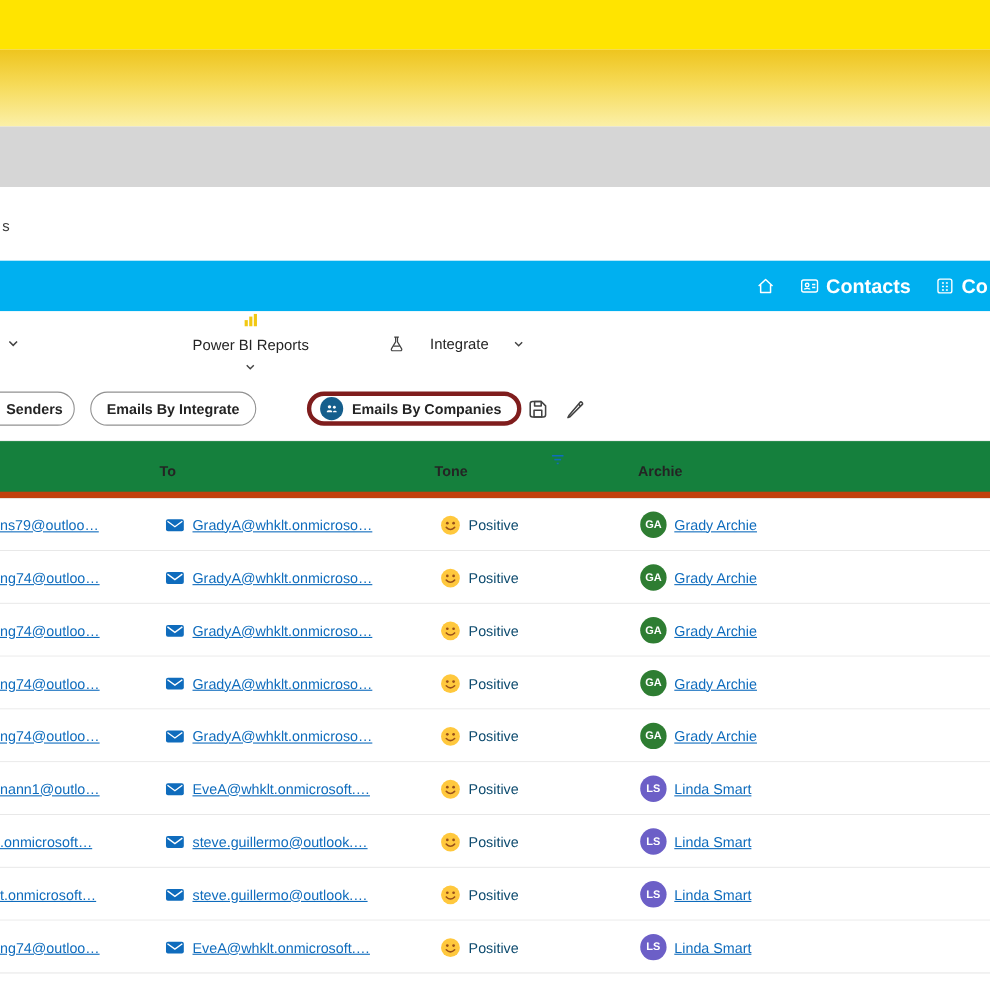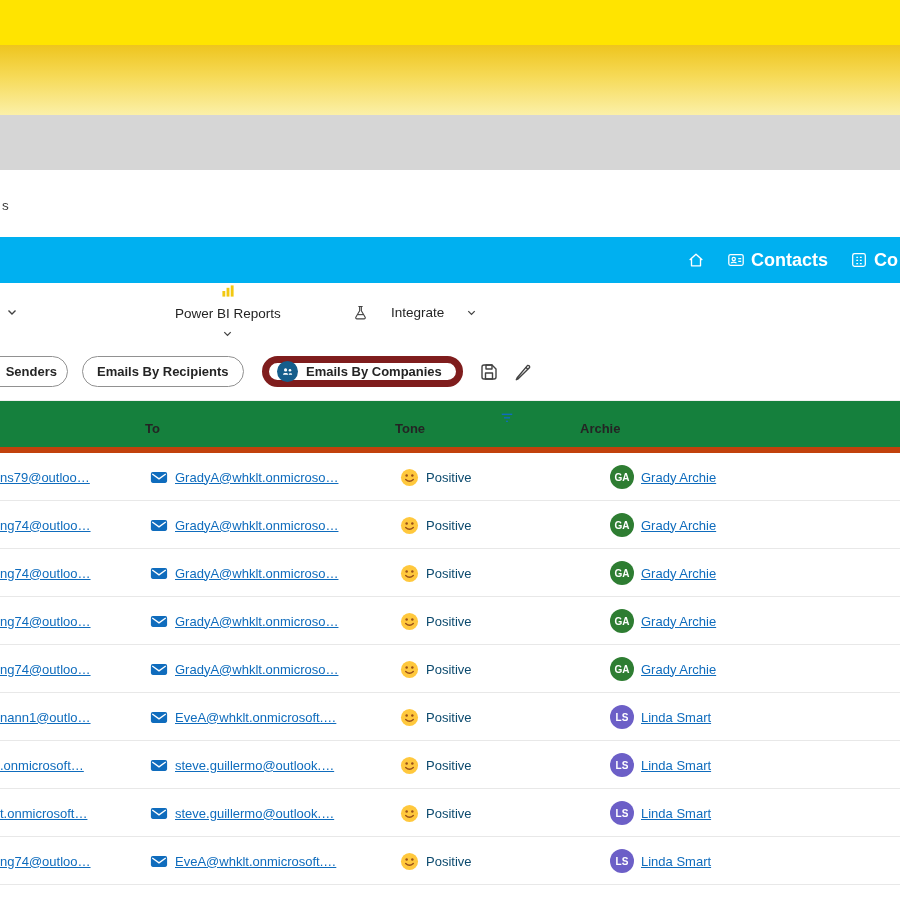--- a/index.html
+++ b/index.html
@@ -28,21 +28,21 @@
   .toolbar { top:283px; left:0; right:0; height:58px; background:#fff; }
   .tb-group { position:absolute; top:0; height:58px; display:flex; align-items:center; gap:7px; font-size:13.5px; color:#242424; cursor:pointer; }
   .tb-group svg { display:block; }
 
   
   .pill { position:absolute; top:356px; height:31px; display:flex; align-items:center; gap:8px;
           background:#fff; border:1px solid #919191; border-radius:16px; padding:0 14px;
           font-size:13px; font-weight:600; color:#242424; white-space:nowrap; cursor:pointer; }
   .pill.cut { left:-88px; width:156px; justify-content:flex-end; padding-right:10px; }
   .pill.recipients { left:82px; }
-  .pill.companies { left:262px; border:7px solid #7f1d1d; padding:0 14px 0 8px; }
+  .pill.companies { left:279px; border:4px solid #7f1d1d; padding:0 14px 0 8px; }
   .pill-icon-circle { width:21px; height:21px; border-radius:50%; background:var(--pill-icon,#155e8c);
           display:flex; align-items:center; justify-content:center; }
   .icon-btn { position:absolute; top:362px; width:20px; height:20px; cursor:pointer; }
   .icon-save { left:479px; } .icon-edit { left:513px; }
 
   
   .grid-header { top:400px; left:0; right:0; height:53px; background:#15803d; border-top:1px solid #f0f0f0; border-bottom:6px solid #c2410c; }
   .col-label { position:absolute; top:20px; font-size:13px; font-weight:700; color:#242424; }
   .col-to { left:145px; } .col-tone { left:395px; } .col-owner { left:580px; }
   .filter-ind { position:absolute; left:500px; top:10px; }
@@ -51,21 +51,21 @@
   .grid-rows { top:453px; left:0; right:0; bottom:0; }
   .row { position:relative; height:48px; border-bottom:1px solid #e8e8e8; background:#fff; }
   .cell { position:absolute; top:0; height:48px; display:flex; align-items:center; gap:7px; }
   .cell-from { left:0; width:118px; }
   .cell-to { left:150px; }
   .cell-tone { left:400px; }
   .cell-owner { left:582px; }
   .link { color:var(--link,#0f6cbd); text-decoration:underline; font-size:13px; white-space:nowrap; cursor:pointer; }
   .tone-text { font-size:13px; color:#0c4a6e; }
   .avatar { width:24px; height:24px; border-radius:50%; color:#fff; font-size:10px; font-weight:700;
-            display:flex; align-items:center; justify-content:center; flex:0 0 auto;margin-left:28px; }
+            display:flex; align-items:center; justify-content:center; flex:0 0 auto; }
   .smiley, .envelope { display:flex; flex:0 0 auto; }
 </style>
 </head>
 <body>
 
 <div class="abs band1"></div>
 <div class="abs band2"></div>
 <div class="abs band3"></div>
 
 <div class="abs title-frag">s</div>
@@ -139,21 +139,21 @@
           <path d="M2.5 4.5 L6 8 L9.5 4.5"></path>
         </svg>
     </span>
   </div>
 </div>
 
 <div class="pill cut">
   <span>Senders</span>
 </div>
 <div class="pill recipients">
-  <span>Emails By Recipients</span>
+  <span>Emails By Integrate</span>
 </div>
 <div class="pill companies">
   <span class="pill-icon-circle">
     <svg width="13" height="13" viewBox="0 0 20 20" fill="#fff">
         <circle cx="7" cy="7.5" r="2.4"></circle>
         <path d="M3.2 14.2 c0-2.4 7.6-2.4 7.6 0 v.9 H3.2 z"></path>
         <circle cx="13.8" cy="8" r="2"></circle>
         <path d="M11.9 14.3 c.3-1.9 5.1-2 5.1 0 v.8 h-5.1 z"></path>
       </svg>
   </span>

